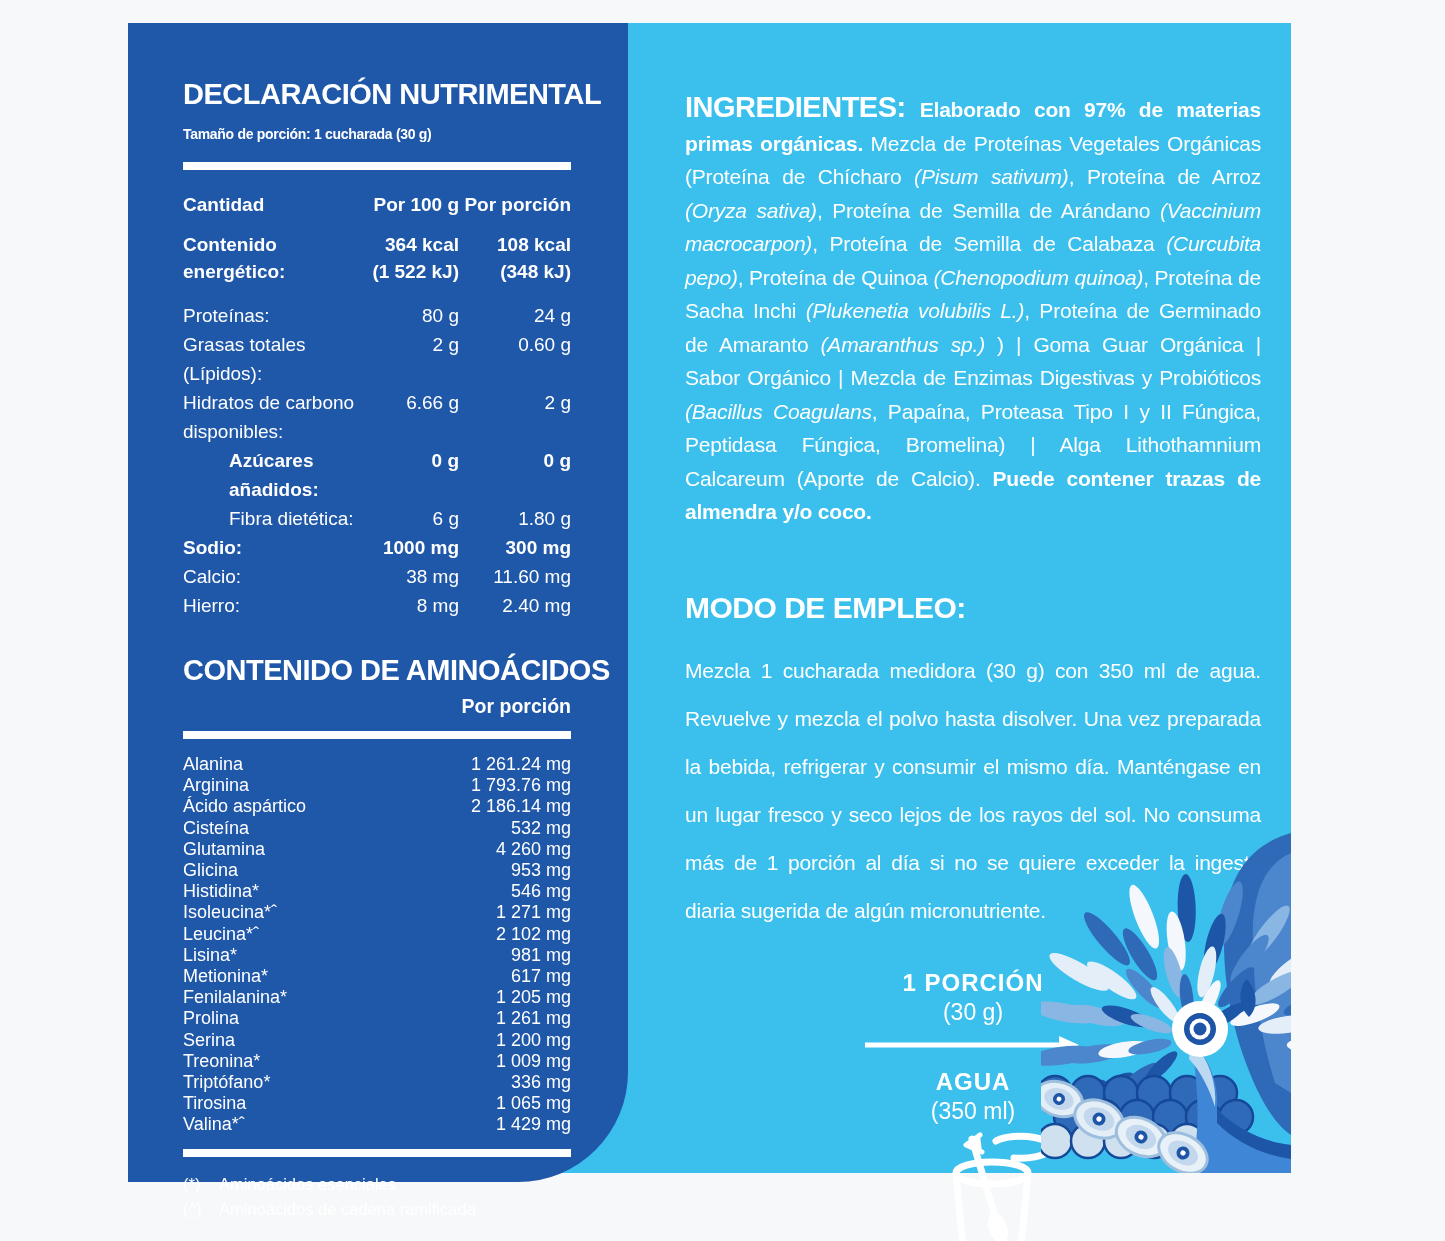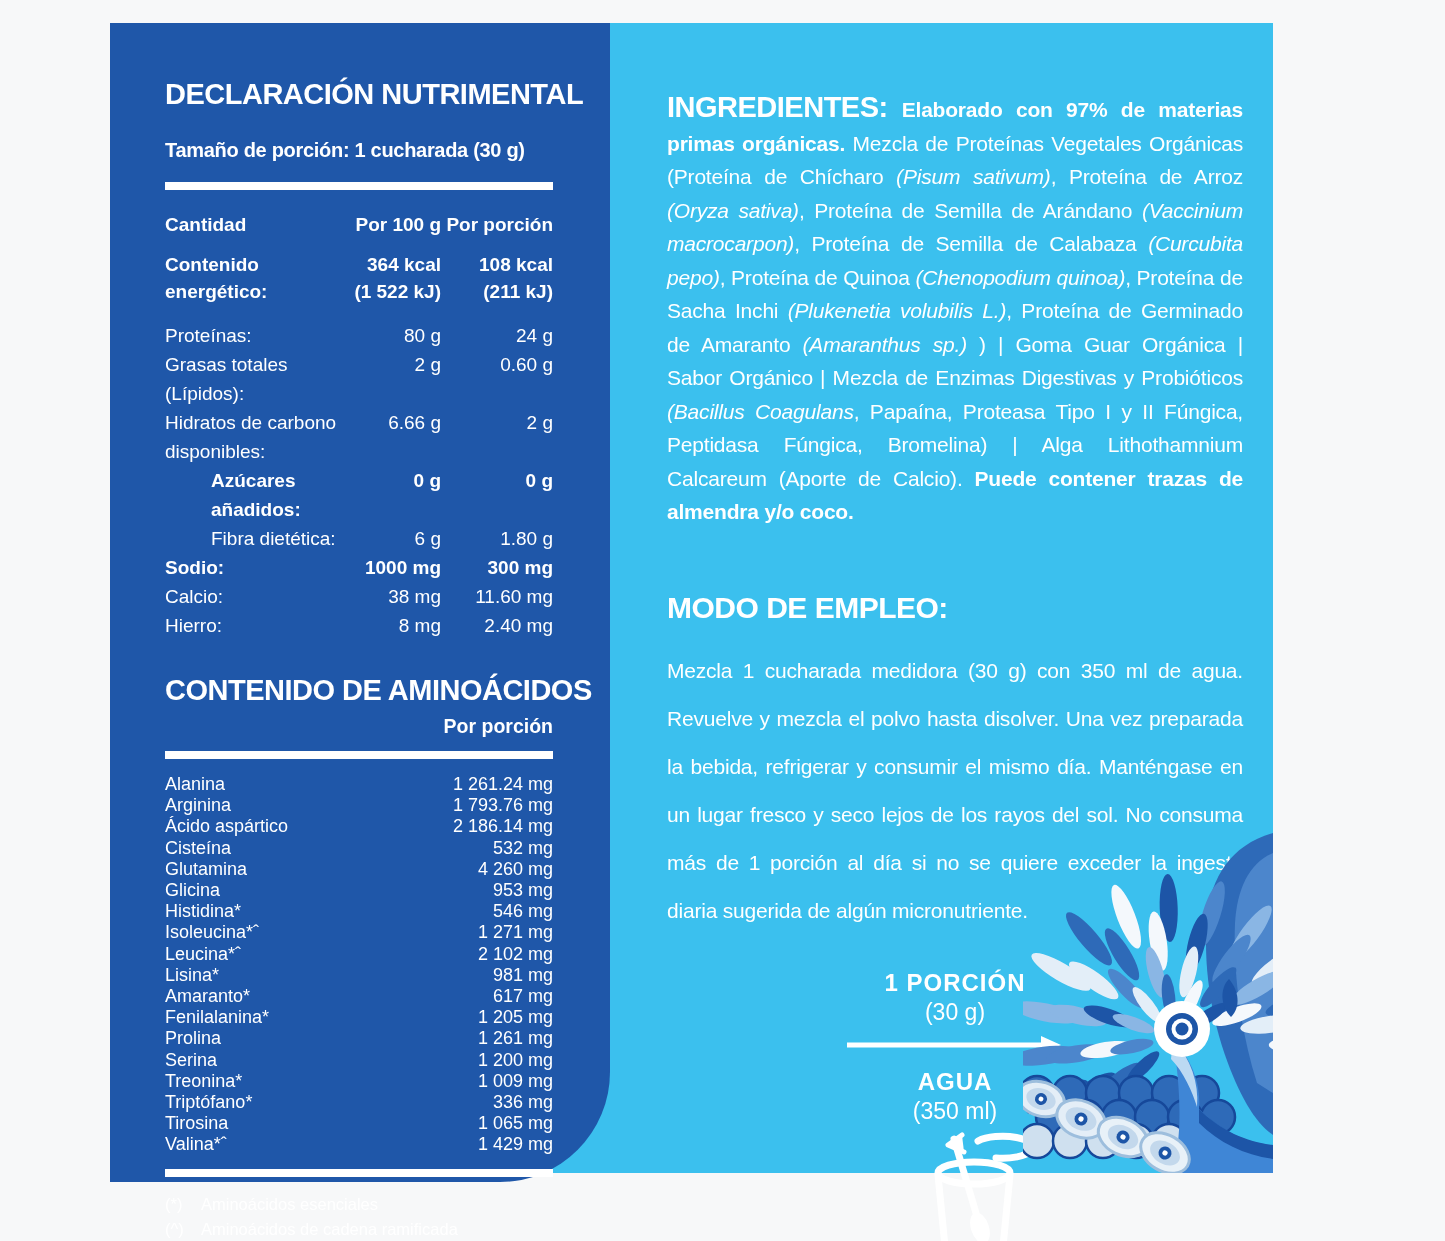--- a/index.html
+++ b/index.html
@@ -11,35 +11,35 @@
   *{margin:0;padding:0;box-sizing:border-box;}
   html,body{width:1445px;height:1241px;}
   body{
     background:var(--c-bg);
     font-family:"Liberation Sans", sans-serif;
     position:relative;
     overflow:hidden;
     color:#fff;
   }
   .label{
-    position:absolute;left:110px;top:23px;width:1163px;height:1150px;
+    position:absolute;left:128px;top:23px;width:1163px;height:1150px;
     background:var(--c-light);
   }
   
   .dark-panel{
     position:absolute;left:0;top:0;width:500px;height:1159px;
     background:var(--c-dark);
     border-bottom-right-radius:110px;
     padding:54px 57px 0 55px;
   }
   .np-title{
     font-size:29px;font-weight:bold;text-align:center;letter-spacing:-0.5px;
     line-height:34px;white-space:nowrap;
   }
-  .np-serving{font-size:20px;font-weight:bold;margin-top:28px;letter-spacing:-0.3px;}
+  .np-serving{font-size:14px;font-weight:bold;margin-top:15px;letter-spacing:-0.3px;}
   .bar{height:8px;background:#fff;margin-top:20px;}
   .nhead{display:grid;grid-template-columns:1fr 104px 112px;font-weight:bold;
     font-size:19px;margin-top:24px;}
   .nhead span:nth-child(2),.nhead span:nth-child(3){text-align:right;}
   .ntable{margin-top:15px;font-size:19px;}
   .nrow{display:grid;grid-template-columns:1fr 104px 112px;line-height:29px;}
   .nrow .nv{text-align:right;white-space:nowrap;}
   .nrow.bold{font-weight:bold;}
   .nrow.indent .nlabel{padding-left:46px;}
   .nrow.energy{line-height:27px;margin-bottom:16px;}
@@ -86,21 +86,21 @@
     <div class="nhead">
       <span>Cantidad</span>
       <span>Por 100 g</span>
       <span>Por porción</span>
     </div>
 
     <div class="ntable">
       <div class="nrow bold energy">
         <span class="nlabel">Contenido energético:</span>
         <span class="nv"><span>364 kcal</span><br><span>(1 522 kJ)</span></span>
-        <span class="nv"><span>108 kcal</span><br><span>(211 kJ)</span></span>
+        <span class="nv"><span>108 kcal</span><br><span>(348 kJ)</span></span>
       </div>
       <div class="nrow">
         <span class="nlabel">Proteínas:</span>
         <span class="nv">80 g</span>
         <span class="nv">24 g</span>
       </div>
       <div class="nrow">
         <span class="nlabel">Grasas totales (Lípidos):</span>
         <span class="nv">2 g</span>
         <span class="nv">0.60 g</span>
@@ -176,21 +176,21 @@
         </div>
       <div class="arow">
           <span>Leucina*ˆ</span>
           <span>2 102 mg</span>
         </div>
       <div class="arow">
           <span>Lisina*</span>
           <span>981 mg</span>
         </div>
       <div class="arow">
-          <span>Amaranto*</span>
+          <span>Metionina*</span>
           <span>617 mg</span>
         </div>
       <div class="arow">
           <span>Fenilalanina*</span>
           <span>1 205 mg</span>
         </div>
       <div class="arow">
           <span>Prolina</span>
           <span>1 261 mg</span>
         </div>

